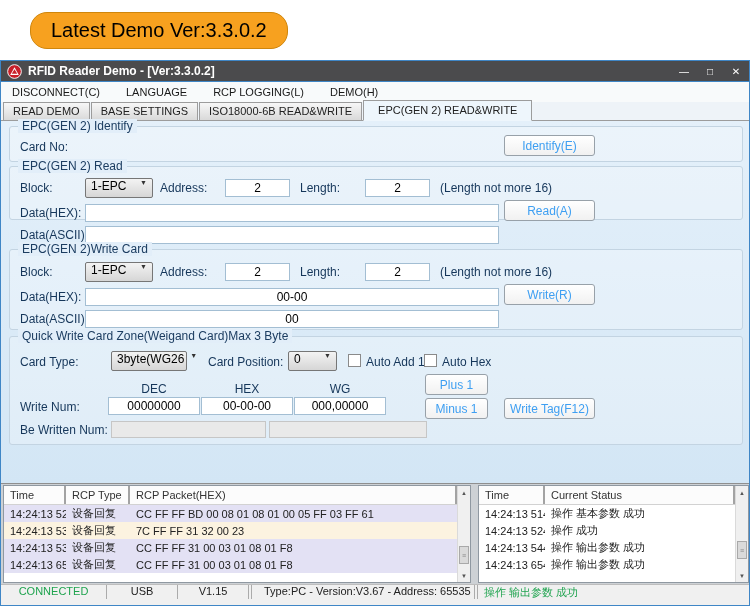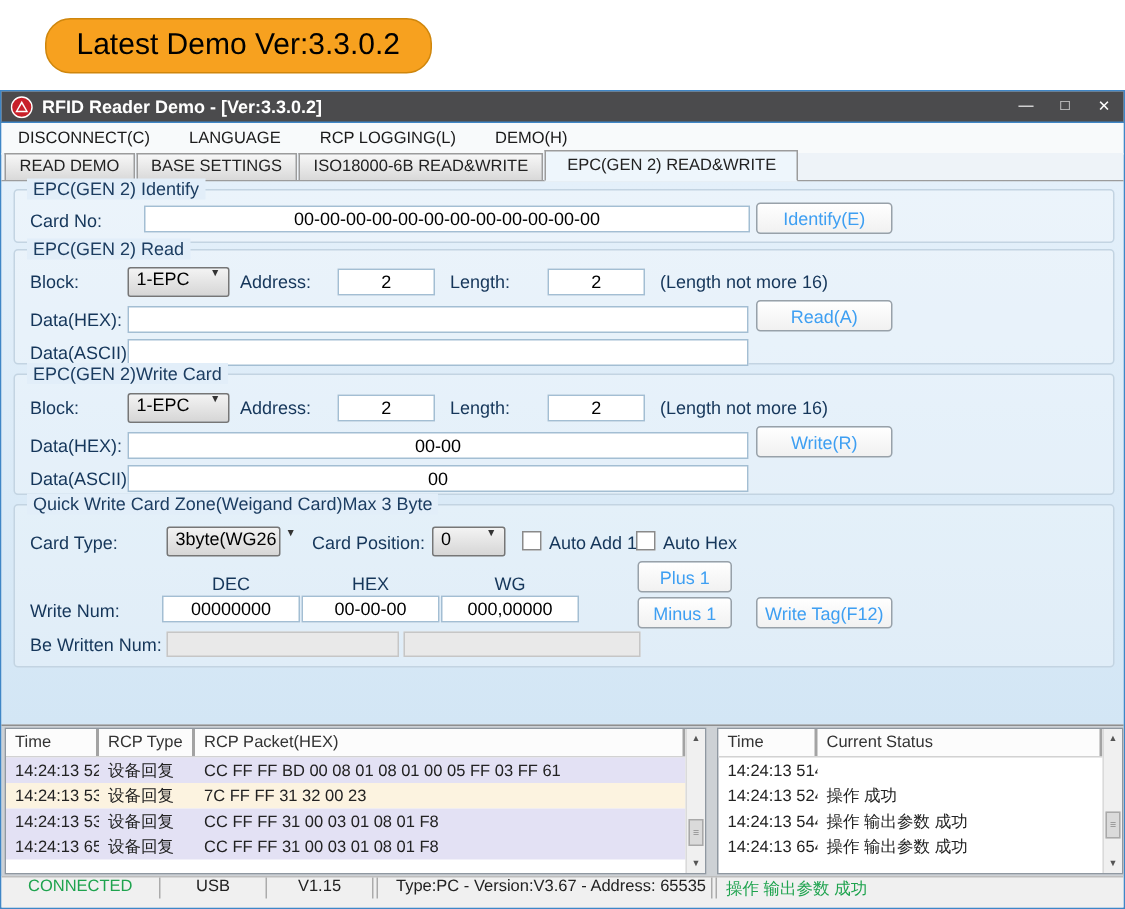--- a/index.html
+++ b/index.html
@@ -141,25 +141,24 @@
         <div class="tab">BASE SETTINGS</div>
         <div class="tab">ISO18000-6B READ&amp;WRITE</div>
         <div class="tab active">EPC(GEN 2) READ&amp;WRITE</div>
       </div>
 
     <div class="main">
 
       <div class="group" style="top:5px; height:36px;">
         <span class="legend">EPC(GEN 2) Identify</span>
         <span class="lbl" style="left:10px; top:13px;">Card No:</span>
-        <input class="tin" style="left: 86px; top: 10px; width: 404px;" value="00-00-00-00-00-00-00-00-00-00-00-00">
         <button class="btn" style="left:494px; top:8px; width:91px; height:21px;">Identify(E)</button>
       </div>
 
-      <div class="group" style="top:45px; height:77px;">
+      <div class="group" style="top:45px; height:54px;">
         <span class="legend">EPC(GEN 2) Read</span>
         <span class="lbl" style="left:10px; top:14px;">Block:</span>
         <div class="combo" style="left:75px; top:11px; width:68px;">
           <span>1-EPC</span>
           <span class="arr">▼</span>
         </div>
         <span class="lbl" style="left:150px; top:14px;">Address:</span>
         <input class="tin" style="left: 215px; top: 12px; width: 65px;" value="2">
         <span class="lbl" style="left:290px; top:14px;">Length:</span>
         <input class="tin" style="left: 355px; top: 12px; width: 65px;" value="2">
@@ -264,20 +263,21 @@
       </div>
 
       <div class="ltable right">
         <div class="thead">
           <span class="c cw66">Time</span>
           <span class="c cflex">Current Status</span>
         </div>
         <div id="status-body">
             <div class="trow">
               <span class="c cw66">14:24:13 514</span>
+              <span class="c cflex">操作 基本参数 成功</span>
             </div>
             <div class="trow">
               <span class="c cw66">14:24:13 524</span>
               <span class="c cflex">操作 成功</span>
             </div>
             <div class="trow">
               <span class="c cw66">14:24:13 544</span>
               <span class="c cflex">操作 输出参数 成功</span>
             </div>
             <div class="trow">

